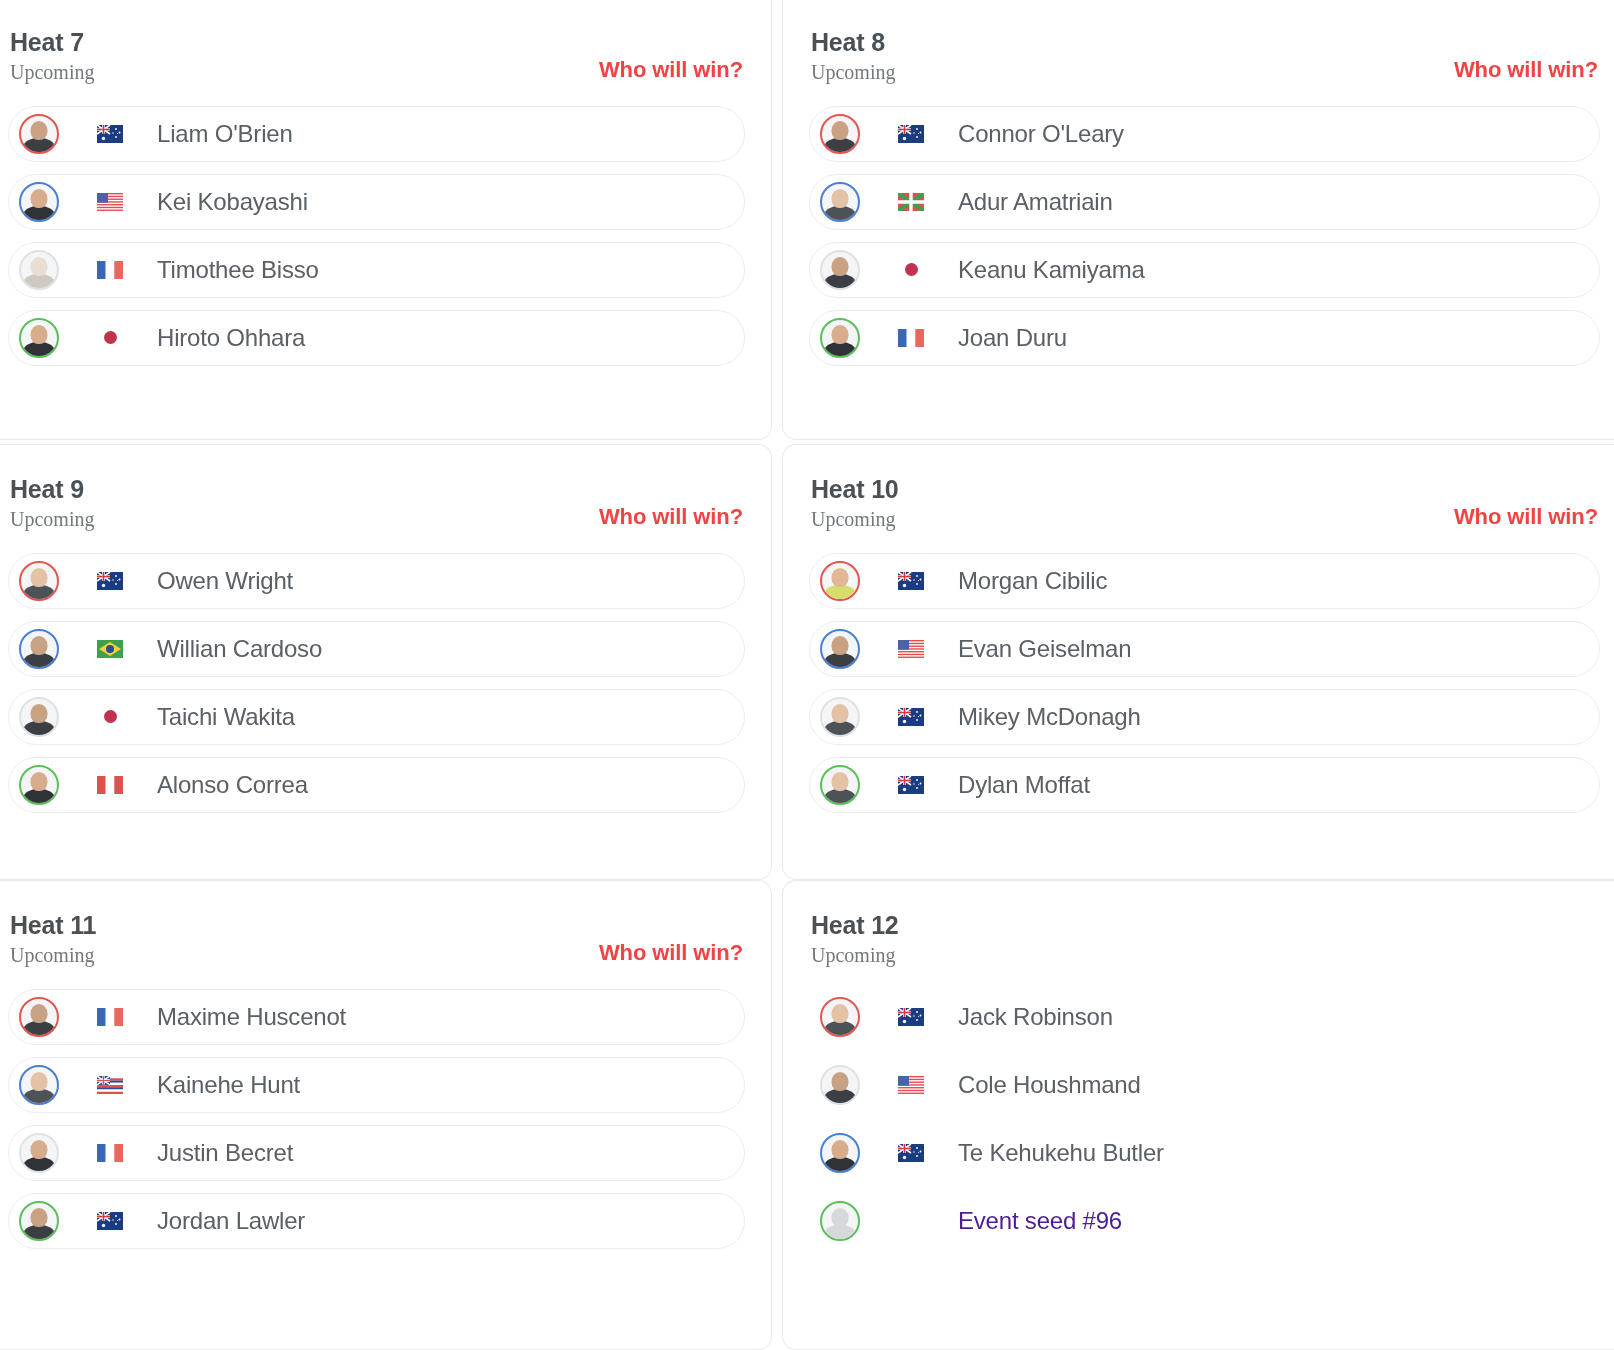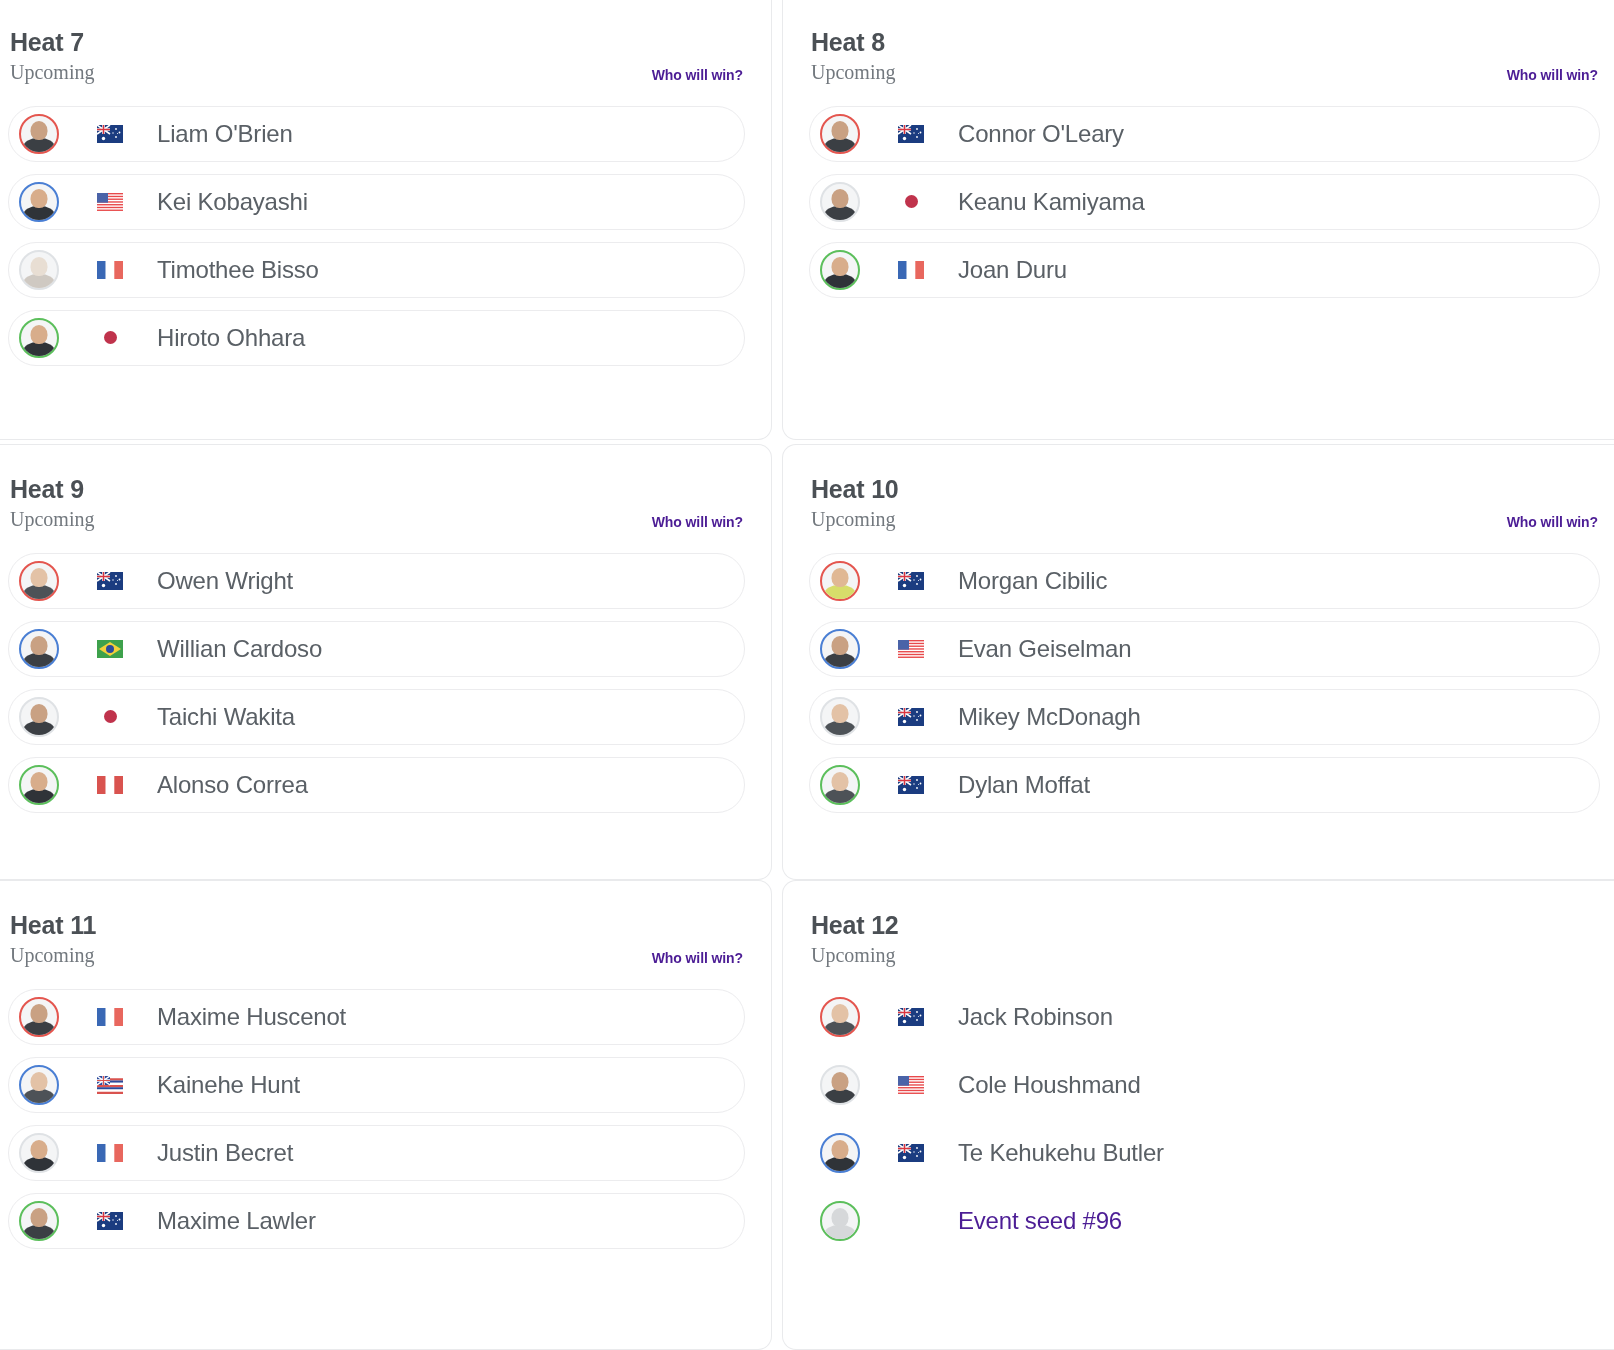--- a/index.html
+++ b/index.html
@@ -68,23 +68,23 @@
     font-size: 20px;
     color: #72787e;
     margin-top: 3px;
     line-height: 1.2;
     font-family: Liberation Serif, serif;
   }
   .who-will-win {
     position: absolute;
     right: 2px;
     bottom: 1px;
-    font-size: 14px;
+    font-size: 22px;
     font-weight: bold;
-    color: #4c1d95;
+    color: #ef4444;
     letter-spacing: -0.1px;
     margin-top: 11px;
   }
 
   .athlete-list {
     display: flex;
     flex-direction: column;
     gap: 12px;
   }
   .athlete-row {
@@ -282,20 +282,34 @@
               <path d="M6.5 0 V9 M0 4.5 H13" stroke="#d8343f" stroke-width="1.4"></path>
               <circle cx="6.5" cy="13.5" r="1.7" fill="#fff"></circle>
               <circle cx="19" cy="4" r="0.9" fill="#fff"></circle>
               <circle cx="22.5" cy="7.5" r="0.9" fill="#fff"></circle>
               <circle cx="19" cy="12" r="0.9" fill="#fff"></circle>
               <circle cx="16" cy="8" r="0.7" fill="#fff"></circle>
               <circle cx="20.5" cy="8.6" r="0.5" fill="#fff"></circle>
             </svg>
           </div>
           <div class="athlete-name">Connor O'Leary</div>
+        </div>
+        <div class="athlete-row">
+          <div class="avatar jersey-blue ph-light">
+            <span class="av-body"></span>
+            <span class="av-head"></span>
+          </div>
+          <div class="flag">
+            <svg class="flag-img" viewBox="0 0 26 18" xmlns="http://www.w3.org/2000/svg">
+              <rect width="26" height="18" fill="#d9534f"></rect>
+              <path d="M0 0 L26 18 M26 0 L0 18" stroke="#3da14c" stroke-width="4"></path>
+              <path d="M13 0 V18 M0 9 H26" stroke="#fff" stroke-width="3.4"></path>
+            </svg>
+          </div>
+          <div class="athlete-name">Adur Amatriain</div>
         </div>
         <div class="athlete-row">
           <div class="avatar jersey-white ph-dark">
             <span class="av-body"></span>
             <span class="av-head"></span>
           </div>
           <div class="flag">
             <span style="display:inline-block;width:13px;height:13px;border-radius:50%;background:#c0334c;"></span>
           </div>
           <div class="athlete-name">Keanu Kamiyama</div>
@@ -556,21 +570,21 @@
               <path d="M6.5 0 V9 M0 4.5 H13" stroke="#fff" stroke-width="2.6"></path>
               <path d="M6.5 0 V9 M0 4.5 H13" stroke="#d8343f" stroke-width="1.4"></path>
               <circle cx="6.5" cy="13.5" r="1.7" fill="#fff"></circle>
               <circle cx="19" cy="4" r="0.9" fill="#fff"></circle>
               <circle cx="22.5" cy="7.5" r="0.9" fill="#fff"></circle>
               <circle cx="19" cy="12" r="0.9" fill="#fff"></circle>
               <circle cx="16" cy="8" r="0.7" fill="#fff"></circle>
               <circle cx="20.5" cy="8.6" r="0.5" fill="#fff"></circle>
             </svg>
           </div>
-          <div class="athlete-name">Maxime Lawler</div>
+          <div class="athlete-name">Jordan Lawler</div>
         </div>
       </div>
     </div>
     <div class="heat-card col-right row-bottom">
       <div class="card-head">
         <div class="heat-title">Heat 12</div>
         <div class="heat-status">Upcoming</div>
       </div>
       <div class="athlete-list">
         <div class="athlete-row no-pill">

